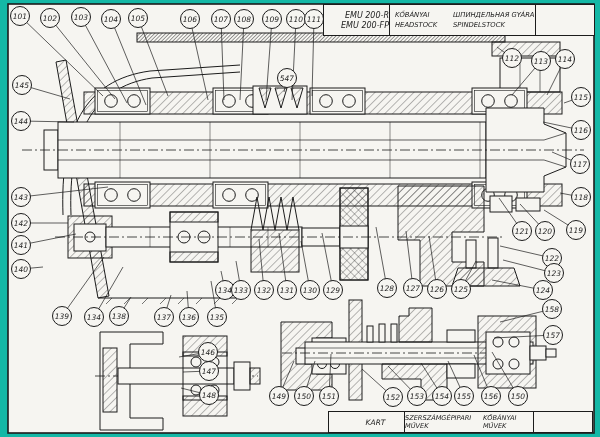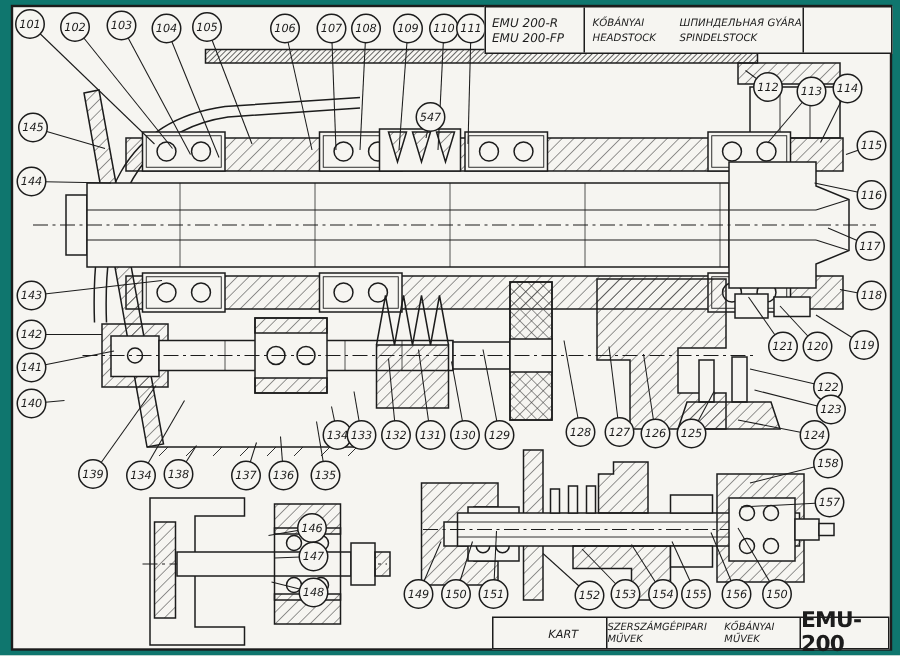--- a/index.html
+++ b/index.html
@@ -1,24 +1,24 @@
 <!DOCTYPE html>
 <html><head>
 <meta charset="utf-8">
 <style>
   html,body{margin:0;padding:0;width:600px;height:437px;overflow:hidden;
     background:#f6f5f1;font-family:"DejaVu Sans",sans-serif;}
-  #sheet{position:relative;width:600px;height:437px;background:#0f766e;}
+  #sheet{position:relative;width:600px;height:437px;background:#14b8a6;}
   svg{position:absolute;left:0;top:0;}
   .co{font:italic 7.5px "DejaVu Sans",sans-serif;text-anchor:middle;fill:#1c1c1c;}
   
   .tblock{position:absolute;background:#f6f5f1;border:1.5px solid #1c1c1c;
     display:flex;box-sizing:border-box;color:#1c1c1c;}
   #tb-top{left:323px;top:4px;width:272px;height:32px;font-style:italic;}
-  #tb-top .cell{box-sizing:border-box;height:100%;}
+  #tb-top .cell{box-sizing:border-box;height:100%;align-items:flex-end;}
   #tb-top .c1{width:66px;border-right:1.2px solid #1c1c1c;font-size:8px;
     display:flex;flex-direction:column;justify-content:center;padding-left:4px;gap:1px;}
   #tb-top .c2{width:146px;border-right:1.2px solid #1c1c1c;font-size:6.8px;
     display:grid;grid-template-columns:58px 1fr;align-content:center;
     padding-left:5px;row-gap:2px;}
   #tb-top .c3{flex:1;display:flex;align-items:center;justify-content:center;font-size:8.5px;}
   #tb-bot{left:328px;top:411px;width:265px;height:22px;font-style:italic;padding-left:18px;}
   #tb-bot .c1{width:57px;border-right:1.2px solid #1c1c1c;display:flex;
     align-items:center;justify-content:center;font-size:7.5px;}
   #tb-bot .c2{width:128px;border-right:1.2px solid #1c1c1c;display:flex;
@@ -512,16 +512,15 @@
     <span>SPINDELSTOCK</span>
   </div>
 </div>
 
 <div class="tblock" id="tb-bot">
   <div class="c1">KART</div>
   <div class="c2">
     <span>SZERSZÁMGÉPIPARI MŰVEK</span>
     <span>KŐBÁNYAI MŰVEK</span>
   </div>
-  <div class="c3">EMU-200</div>
 </div>
 
 </div>
 
 </body></html>

